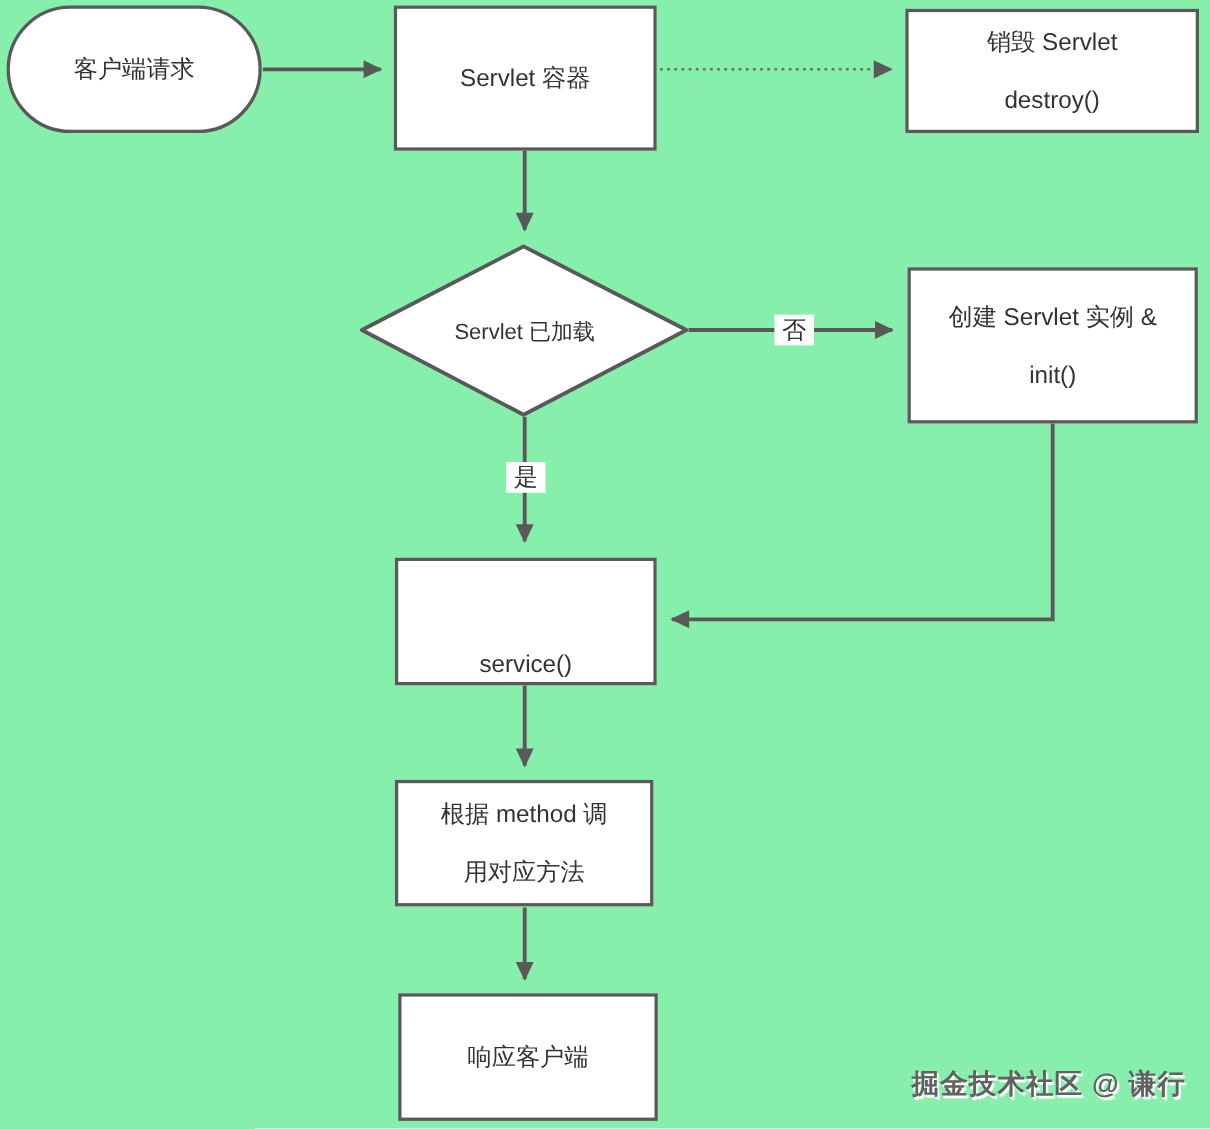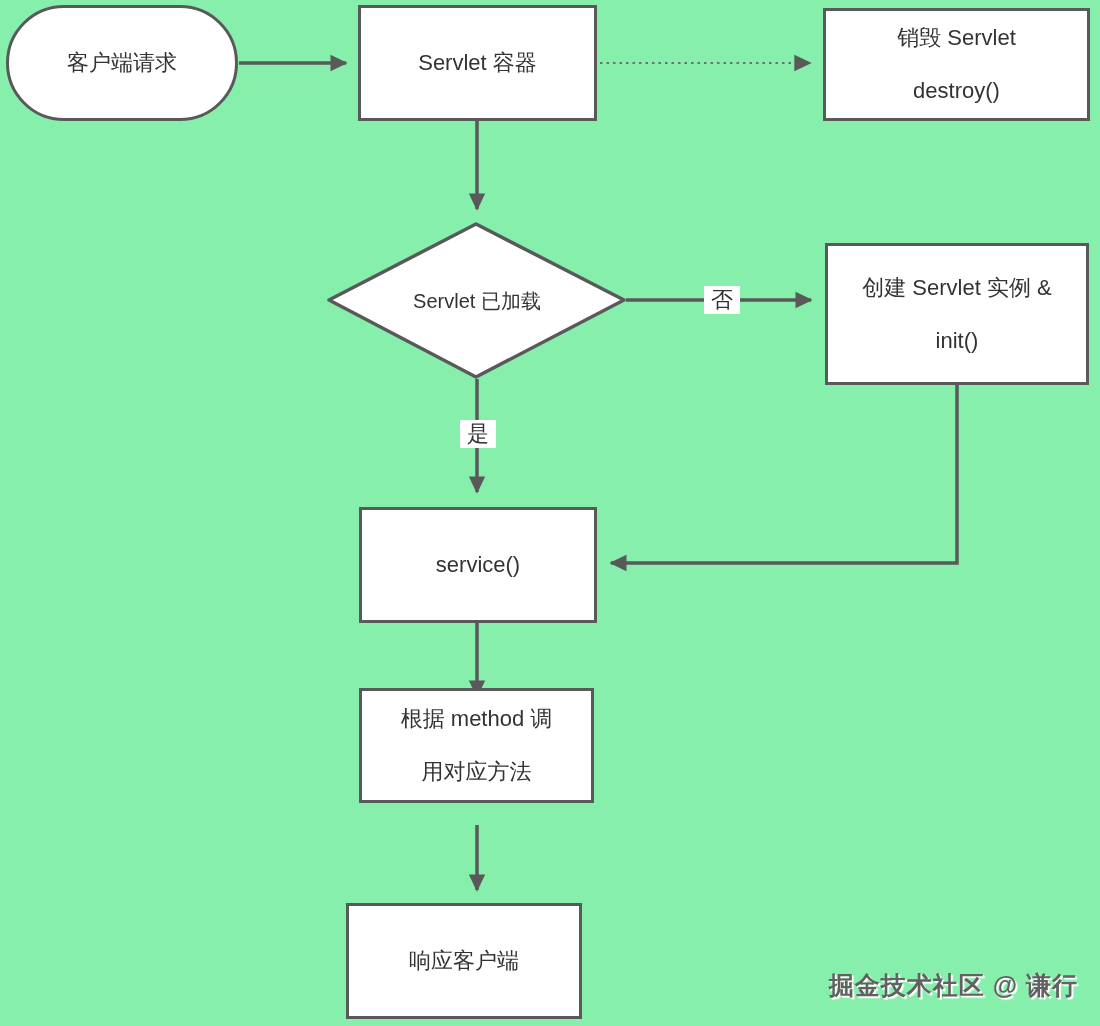--- a/index.html
+++ b/index.html
@@ -100,46 +100,46 @@
 
     <path d="M477 623 L477 696" stroke="#595959" stroke-width="3.5" fill="none" marker-end="url(#arrow)"></path>
 
     <path d="M477 825 L477 890" stroke="#595959" stroke-width="3.5" fill="none" marker-end="url(#arrow)"></path>
   </svg>
 
   <div class="node stadium" style="left:6px; top:5px; width:232px; height:116px;">
     <span class="line">客户端请求</span>
   </div>
 
-  <div class="node" style="left:358px; top:5px; width:239px; height:116px;">
+  <div class="node" style="left:358px; top:5px; width:239px; height:132px;">
     <span class="line">Servlet 容器</span>
   </div>
 
   <div class="node two-line" style="left:823px; top:8px; width:267px; height:113px;">
     <span class="line">销毁 Servlet</span>
     <span class="line">destroy()</span>
   </div>
 
   <div class="diamond-label" style="left:349px; top:272px; width:256px; height:58px;">Servlet 已加载</div>
 
   <div class="node two-line" style="left:825px; top:243px; width:264px; height:142px;">
     <span class="line">创建 Servlet 实例 &amp;</span>
     <span class="line">init()</span>
   </div>
 
-  <div class="node" style="left:359px; top:507px; width:238px; height:116px;">
+  <div class="node" style="left:359px; top:507px; width:238px; height:116px;justify-content:flex-end;">
     <span class="line">service()</span>
   </div>
 
-  <div class="node two-line" style="left:359px; top:688px; width:235px; height:115px;">
+  <div class="node two-line" style="left:359px; top:709px; width:235px; height:115px;">
     <span class="line">根据 method 调</span>
     <span class="line">用对应方法</span>
   </div>
 
-  <div class="node" style="left:346px; top:903px; width:236px; height:116px;">
+  <div class="node" style="left:362px; top:903px; width:236px; height:116px;">
     <span class="line">响应客户端</span>
   </div>
 
   <div class="edge-label" style="left:722px; top:300px;">否</div>
   <div class="edge-label" style="left:478px; top:434px;">是</div>
 
   <div class="watermark">掘金技术社区 @ 谦行</div>
 
 </div>
 

